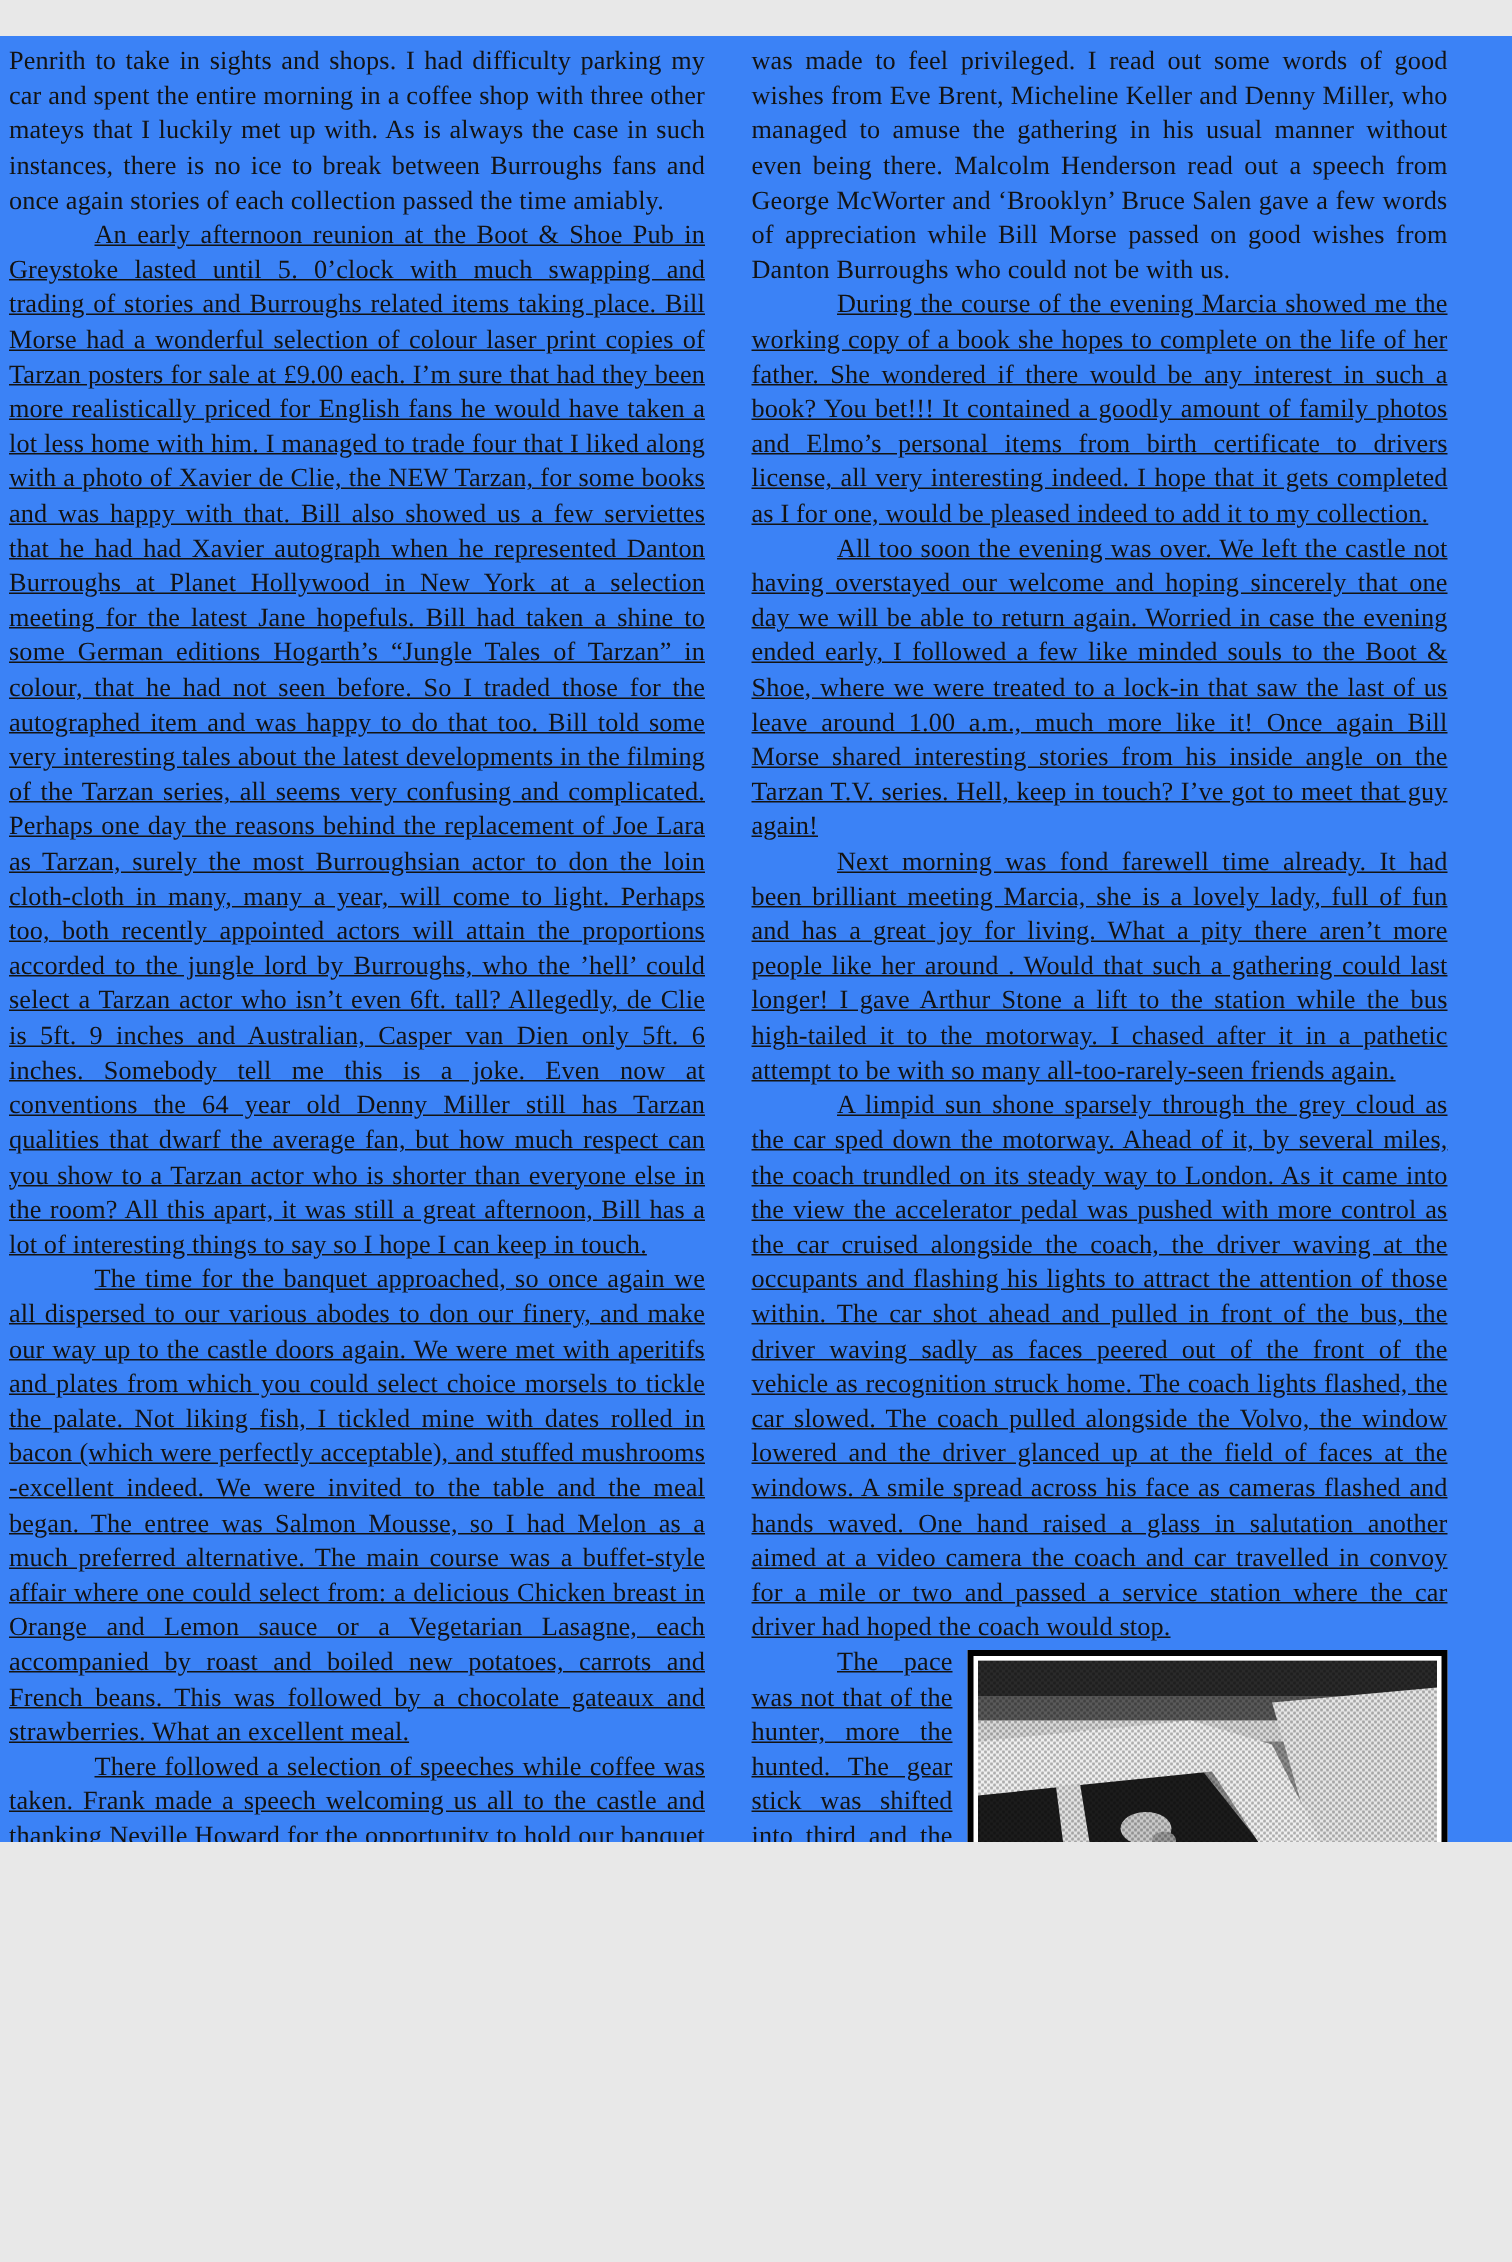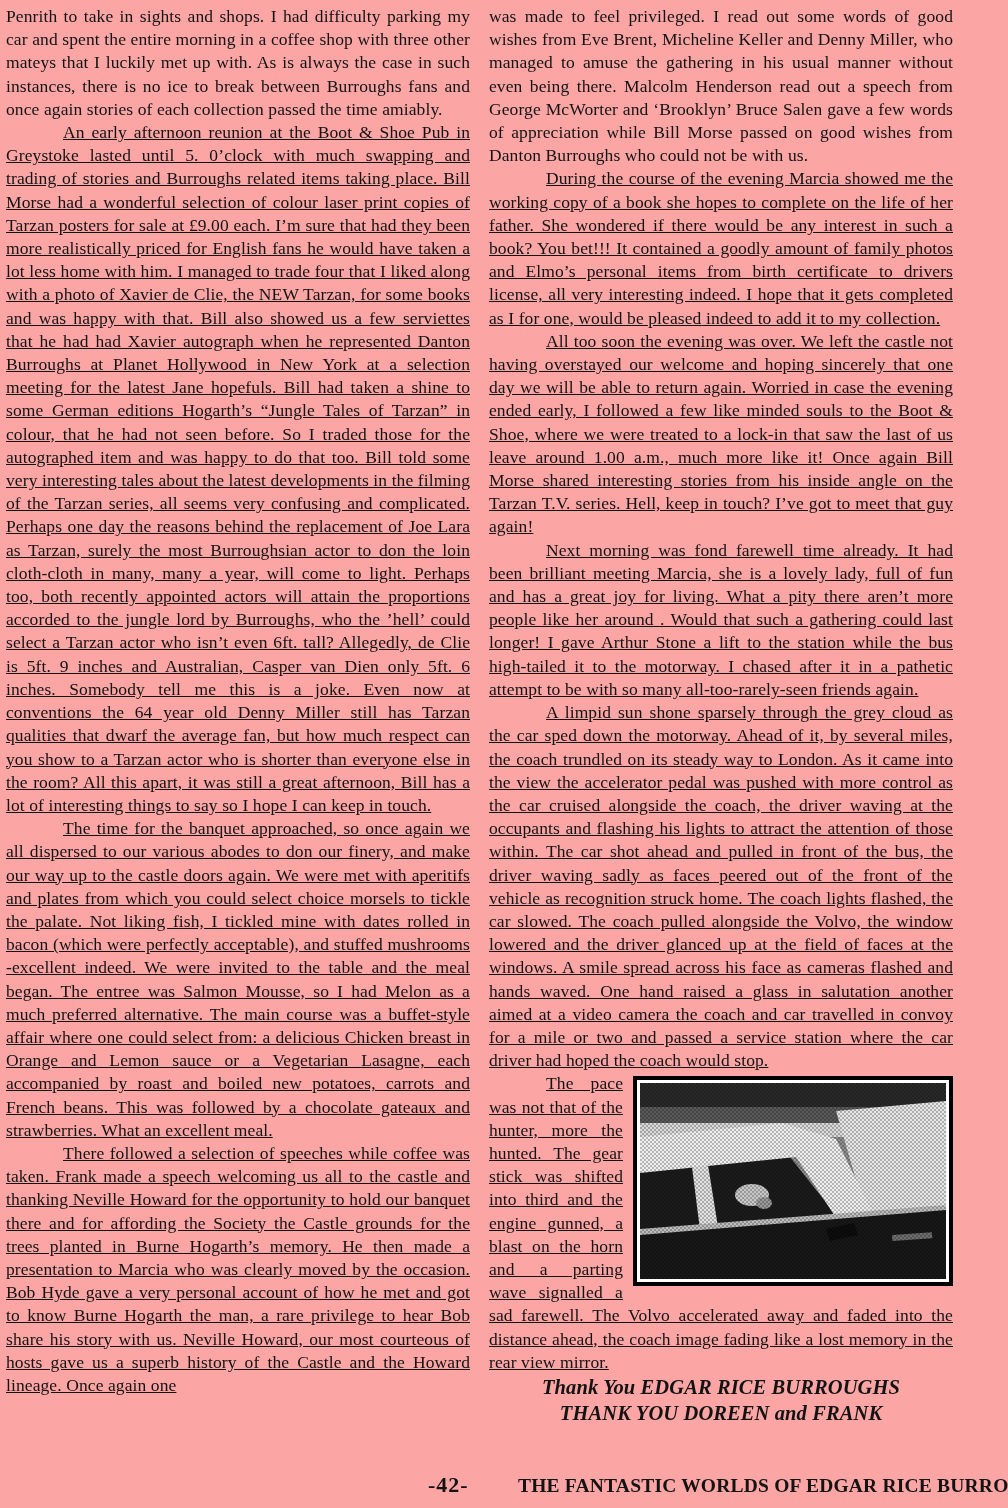--- a/index.html
+++ b/index.html
@@ -1,35 +1,36 @@
 <!DOCTYPE html>
 <html><head>
 <meta charset="utf-8">
 <style>
   html, body { margin: 0; padding: 0; background: #e8e8e8; }
   .page {
     position: relative;
     width: 1008px;
-    height: 1508px;
-    background: #fca5a5;
+    height: 1204px;
+    background: #3b82f6;
     overflow: hidden;
     font-family: "Liberation Serif", serif;
     color: #131313;
+    margin-top: 24px;
   }
   .col {
     position: absolute;
     top: 5px;
     width: 464px;
     text-align: justify;
     font-size: 17.5px;
     line-height: 23.2px;
     letter-spacing: 0.1px;
   }
   .col-left  { left: 6px; }
-  .col-right { left: 489px; }
+  .col-right { left: 501px; }
   .para { margin: 0; }
   .para.ind { text-indent: 57px; text-decoration: underline; }
   .photo-frame {
     float: right;
     width: 306px;
     height: 196px;
     border: 4px solid #000;
     padding: 3px;
     background: #fff;
     margin: 4px 0 6px 10px;

